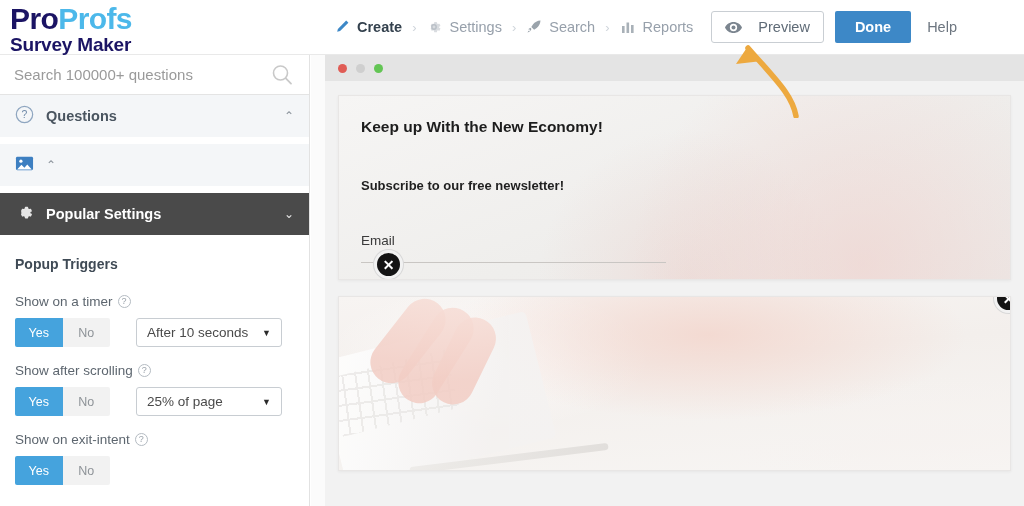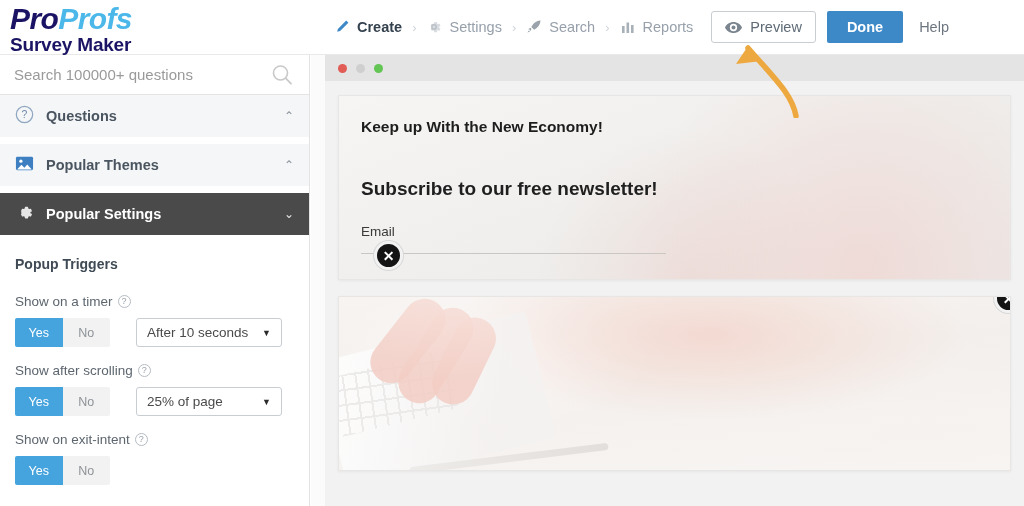--- a/index.html
+++ b/index.html
@@ -10,36 +10,36 @@
     background: #ffffff;
   }
   .app { position: relative; width: 1024px; height: 506px; }
 
   
   .topbar {
     position: absolute; left: 0; top: 0; width: 1024px; height: 55px;
     background: #ffffff; border-bottom: 1px solid #e9e9e9;
   }
   .logo { position: absolute; left: 10px; top: 4px; width: 175px; }
-  .logo-row1 { font-size: 30px; font-weight: bold; line-height: 30px; letter-spacing: -0.6px; font-style: italic; }
+  .logo-row1 { font-size: 30px; font-weight: bold; line-height: 30px; letter-spacing: -0.6px; }
   .logo-pro { color: #1b1464; }
   .logo-profs { color: #4cb8ea; }
   .logo-row2 { font-size: 19px; font-weight: bold; color: #1b1464; line-height: 21px; letter-spacing: -0.2px; }
 
   .nav { position: absolute; left: 325px; top: 0; height: 54px; display: flex; align-items: center; }
   .nav-item { display: flex; align-items: center; gap: 7px; padding: 0 9px; font-size: 14.5px; cursor: pointer; }
   .nav-item.active .nav-label { color: #33404d; font-weight: bold; }
   .nav-label { color: #97a0ab; }
   .nav-sep { color: #cfd5db; font-size: 13px; padding: 0 1px; }
   .nav-ico { display: inline-block; line-height: 0; }
 
   .btn-preview {
     margin-left: 9px; height: 32px; padding: 0 13px;
     border: 1px solid #c9ced3; border-radius: 3px; background: #fff;
-    display: flex; align-items: center; gap: 8px; cursor: pointer;
+    display: flex; align-items: center; gap: 16px; cursor: pointer;
     font-size: 14.5px; color: #5f6b77;
   }
   .btn-done {
     margin-left: 11px; height: 32px; padding: 0 20px;
     background: #3d88c7; border: none; border-radius: 2px; color: #fff;
     font-size: 14.5px; font-weight: bold; display: flex; align-items: center;
     cursor: pointer; font-family: "Liberation Sans", sans-serif;
   }
   .btn-help { margin-left: 16px; font-size: 14.5px; color: #6d7680; cursor: pointer; }
 
@@ -123,21 +123,21 @@
   .card1 { height: 185px; padding: 22px 22px 0 22px; overflow: hidden; }
   .card1-bg {
     position: absolute; inset: 0;
     background:
       radial-gradient(circle at 78% 92%, rgba(240,205,200,0.55) 0%, rgba(240,205,200,0) 42%),
       radial-gradient(circle at 52% 100%, rgba(235,210,205,0.5) 0%, rgba(235,210,205,0) 38%),
       linear-gradient(160deg, #f6f5f4 0%, #efeeec 55%, #eceae8 100%);
   }
   .card1 > *:not(.card1-bg) { position: relative; }
   .card-title { font-size: 15.5px; font-weight: bold; color: #1d1d1d; margin-bottom: 42px; }
-  .card-sub { font-size: 19px; font-weight: bold; color: #1f1f1f; margin-bottom: 22px; }
+  .card-sub { font-size: 13px; font-weight: bold; color: #1f1f1f; margin-bottom: 38px; }
   .email-field { width: 305px; border-bottom: 1px solid #c9c6c3; padding-bottom: 13px; }
   .email-text { font-size: 13.5px; color: #3a3a3a; }
 
   .card2 { height: 175px; margin-top: 16px; overflow: hidden; }
   .card2-bg {
     position: absolute; inset: 0;
     background:
       radial-gradient(ellipse 55% 70% at 55% 22%, rgba(243,214,205,0.85) 0%, rgba(243,214,205,0) 70%),
       radial-gradient(ellipse 35% 60% at 22% 35%, rgba(252,250,249,0.95) 0%, rgba(252,250,249,0) 70%),
       radial-gradient(ellipse 45% 50% at 88% 80%, rgba(246,242,240,0.9) 0%, rgba(246,242,240,0) 70%),
@@ -278,21 +278,20 @@
     </div>
 
     <div class="sec sec-light">
       <span>
         <svg width="19" height="19" viewBox="0 0 20 20">
             <rect x="1" y="3" width="18" height="14" rx="1.5" fill="#3d7fc1"></rect>
             <circle cx="6.2" cy="7.6" r="1.7" fill="#ffffff"></circle>
             <path d="M2.2 16.4l4.6-5.2 3.1 3.3 3-3.4 4.8 5.3z" fill="#ffffff"></path>
           </svg>
       </span>
-      <span class="sec-title">Popular Themes</span>
       <span class="chev">⌃</span>
     </div>
 
     <div class="sec sec-dark">
       <span>
         <svg width="19" height="19" viewBox="0 0 20 20">
             <path fill="#e6e6e6" d="M10 6.6a3.4 3.4 0 100 6.8 3.4 3.4 0 000-6.8zm0 5.1a1.7 1.7 0 110-3.4 1.7 1.7 0 010 3.4z"></path>
             <path fill="#e6e6e6" d="M17.5 11.3l-1.25-.58c.05-.38.05-.76 0-1.14l1.25-.58a.57.57 0 00.28-.71l-.86-2a.57.57 0 00-.68-.31l-1.28.43a5.7 5.7 0 00-.95-.57l-.24-1.33a.57.57 0 00-.57-.47h-2.2a.57.57 0 00-.57.47l-.24 1.33c-.33.15-.65.34-.95.57l-1.28-.43a.57.57 0 00-.68.31l-.86 2a.57.57 0 00.28.71l1.25.58c-.05.38-.05.76 0 1.14l-1.25.58a.57.57 0 00-.28.71l.86 2a.57.57 0 00.68.31l1.28-.43c.3.23.62.42.95.57l.24 1.33c.5.27.29.47.57.47h2.2a.57.57 0 00.57-.47l.24-1.33c.33-.15.65-.34.95-.57l1.28.43a.57.57 0 00.68-.31l.86-2a.57.57 0 00-.28-.71z"></path>
           </svg>
       </span>

